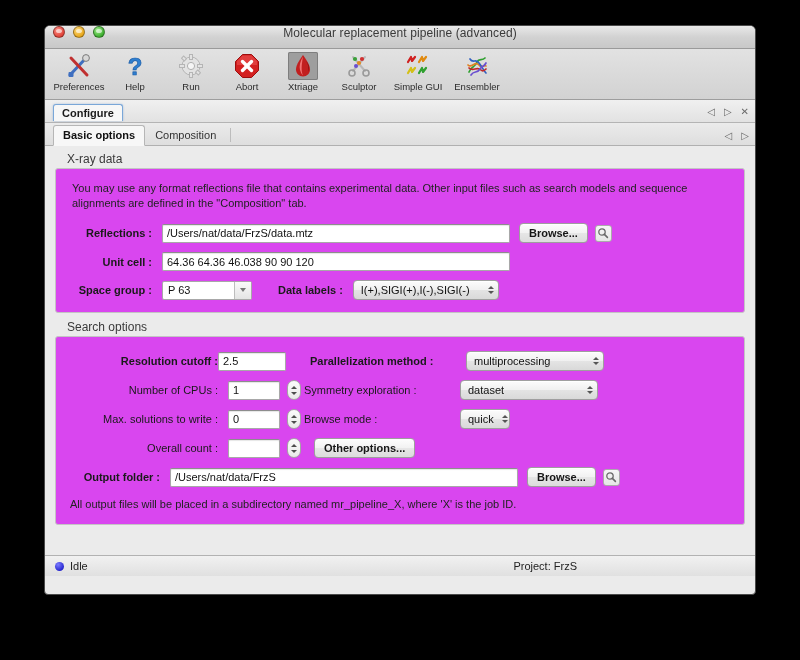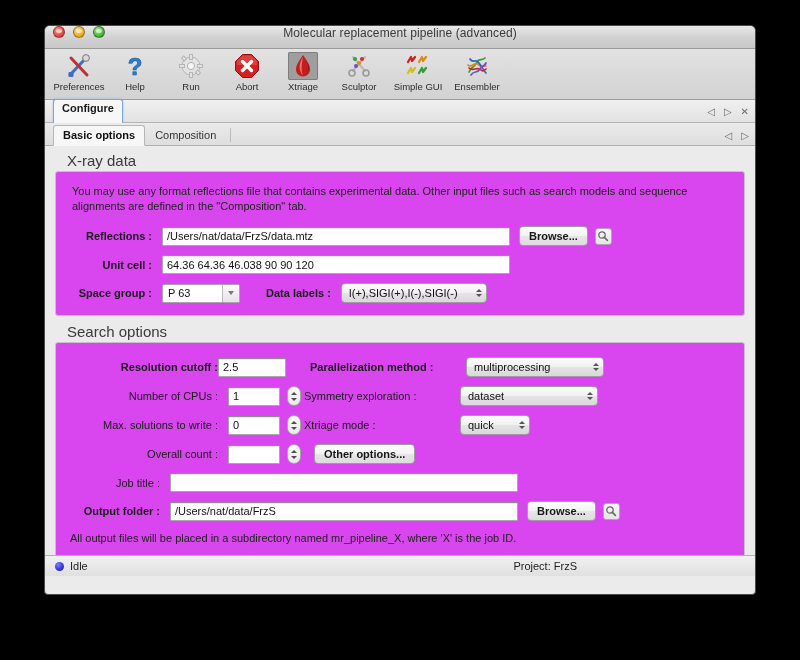--- a/index.html
+++ b/index.html
@@ -101,21 +101,21 @@
 
   .configbar {
     height: 22px;
     background: linear-gradient(to bottom, #f0f0f0, #e2e2e2);
     border-bottom: 1px solid #b4b4b4;
     display: flex; align-items: center;
     padding: 0 6px 0 8px;
   }
   .configtab {
     font-size: 11px; font-weight: bold; color: #1a1a1a;
-    padding: 2px 8px 12px 8px;
+    padding: 2px 8px 2px 8px;
     background: #f7f7f7;
     border: 1px solid #7aa7d8;
     border-bottom: none;
     border-radius: 3px 3px 0 0;
     margin-top: 3px;
     box-shadow: 0 0 2px rgba(90,140,200,0.5);
   }
   .spacer { flex: 1; }
   .navctl {
     display: flex; align-items: center; gap: 9px;
@@ -150,21 +150,21 @@
   .panelwrap {
     flex: 1;
     background: #ebebeb;
     padding: 6px 10px 0 10px;
     overflow: hidden;
   }
 
   
   .group { margin-bottom: 7px; }
   .group-title {
-    font-size: 15px; color: #3a3a3a;
+    font-size: 12px; color: #3a3a3a;
     margin: 0 0 2px 12px;
   }
   .group-body {
     background: #d946ef;
     border: 1px solid #c4c4c4;
     border-radius: 3px;
     padding: 10px 14px 12px 14px;
   }
 
   .helptext {
@@ -485,21 +485,21 @@
               </div>
             </div>
 
             <div class="row">
               <div class="lbl bold" style="width:82px; margin-right:10px">Unit cell :</div>
               <div class="tfield" style="width:348px">64.36 64.36 46.038 90 90 120</div>
             </div>
 
             <div class="row">
               <div class="lbl bold" style="width:82px; margin-right:10px">Space group :</div>
-              <div class="combo" style="width:78px">
+              <div class="combo" style="width:90px">
                 <span>P 63</span>
                 <span class="arrowbox">
                     <i></i>
                   </span>
               </div>
               <div class="lbl bold" style="margin-left:26px; margin-right:10px">Data labels :</div>
               <div class="popup" style="width:146px">
                 <span>I(+),SIGI(+),I(-),SIGI(-)</span>
                 <span class="updown">
                     <i class="up"></i>
@@ -545,44 +545,40 @@
               </div>
             </div>
 
             <div class="row">
               <div class="lbl" style="width:148px; margin-right:10px">Max. solutions to write :</div>
               <div class="tfield" style="width:52px">0</div>
               <div class="spin">
                   <i class="up"></i>
                   <i class="dn"></i>
                 </div>
-              <div class="lbl" style="width:146px; margin-left:3px; margin-right:10px; text-align:left">Xtriage mode :</div>
-              <div class="popup" style="width:70px">
+              <div class="lbl" style="width:146px; margin-left:3px; margin-right:10px; text-align:left">Browse mode :</div>
+              <div class="popup" style="width:50px">
                 <span>quick</span>
                 <span class="updown">
                     <i class="up"></i>
                     <i class="dn"></i>
                   </span>
               </div>
             </div>
 
             <div class="row">
               <div class="lbl" style="width:148px; margin-right:10px">Overall count :</div>
               <div class="tfield" style="width:52px"></div>
               <div class="spin">
                   <i class="up"></i>
                   <i class="dn"></i>
                 </div>
               <div class="btn" style="margin-left:13px">Other options...</div>
             </div>
 
-            <div class="row">
-              <div class="lbl" style="width:90px; margin-right:10px">Job title :</div>
-              <div class="tfield" style="width:348px"></div>
-            </div>
 
             <div class="row">
               <div class="lbl bold" style="width:90px; margin-right:10px">Output folder :</div>
               <div class="tfield" style="width:348px">/Users/nat/data/FrzS</div>
               <div class="btn" style="margin-left:9px">Browse...</div>
               <div class="mag">
                 <svg width="12" height="12" viewBox="0 0 12 12">
                   <circle cx="5" cy="5" r="3.2" fill="none" stroke="#6a6a6a" stroke-width="1.3"></circle>
                   <line x1="7.4" y1="7.4" x2="10.4" y2="10.4" stroke="#6a6a6a" stroke-width="1.6" stroke-linecap="round"></line>
                 </svg>

